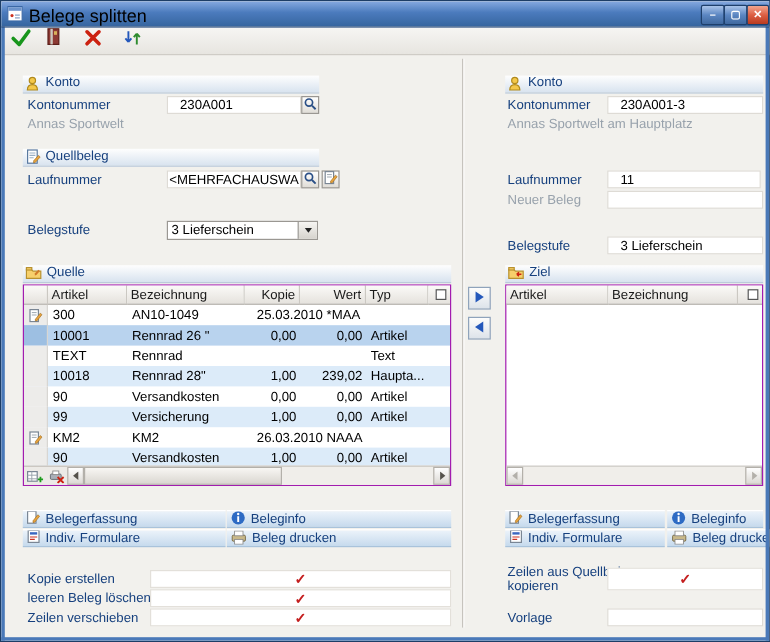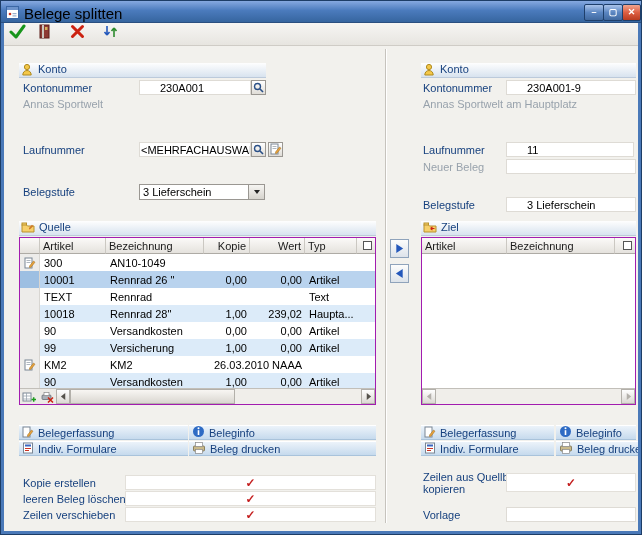--- a/index.html
+++ b/index.html
@@ -15,21 +15,21 @@
   .wbtn.blue{background:linear-gradient(#aac4ea,#5b86c2 50%,#40699f)}
   .wbtn.red{background:linear-gradient(#f2a58e,#dd5f43 50%,#b93b20)}
   
   .toolbar{left:1px;top:21px;width:640px;height:24px;background:linear-gradient(#f7f6f4,#e7e5e0);border-bottom:1px solid #cfccc6;display:flex;align-items:center;padding-left:5px;gap:7px;box-sizing:border-box;z-index:10}
   .tbtn{width:20px;height:20px;display:flex;align-items:center;justify-content:center}
   
   .secbar{background:linear-gradient(#fefefe,#d8e3ef);border-bottom:1px solid #bccadb;color:#16407e;font-size:11px;display:flex;align-items:flex-start;gap:4px;padding-left:2px;box-sizing:border-box;height:15px}
   
   .lbl{font-size:11px;color:#16407e;white-space:nowrap}
   .lbl.gray{color:#98a2ac}
-  .field{background:#fff;font-size:11px;color:#000;padding:1px 20px;overflow:hidden;white-space:nowrap;border:1px solid #dedbd5;box-sizing:border-box;height:15px}
+  .field{background:#fff;font-size:11px;color:#000;padding:1px 10px;overflow:hidden;white-space:nowrap;border:1px solid #dedbd5;box-sizing:border-box;height:15px}
   .minibtn{width:15px;height:15px;background:linear-gradient(#ffffff,#e0ddd7);border:1px solid #9a9792;display:flex;align-items:center;justify-content:center;box-sizing:border-box}
   .dd{background:#fff;border:1px solid #9a9792;display:flex;align-items:stretch;box-sizing:border-box;height:16px}
   .dd .ddtxt{flex:1;font-size:11px;padding:1px 3px;white-space:nowrap;overflow:hidden}
   .ddbtn{width:15px;background:linear-gradient(#f6f5f2,#d6d3cd);border-left:1px solid #9a9792;display:flex;align-items:center;justify-content:center}
   .dtri{width:0;height:0;border-left:3px solid transparent;border-right:3px solid transparent;border-top:4px solid #222}
   
   .tbl{background:#fff;border:1px solid #a21caf;display:flex;flex-direction:column;box-sizing:border-box}
   .tbl-head{display:flex;flex:0 0 16px}
   .th{background:linear-gradient(#fbfaf8,#e5e2dd);border-right:1px solid #cbc8c2;border-bottom:1px solid #aeaba5;font-size:11px;color:#1a1a1a;display:flex;align-items:center;padding:0 3px;box-sizing:border-box;overflow:hidden;white-space:nowrap}
   .th.r{justify-content:flex-end}
@@ -119,20 +119,28 @@
   <span class="abs lbl" style="left:22px;top:81px">Kontonummer</span>
   <div class="abs field" style="left:138px;top:79px;width:112px">230A001</div>
   <div class="abs minibtn" style="left:250px;top:79px">
       <span><svg width="11" height="11">
           <circle cx="4.5" cy="4.5" r="3" fill="none" stroke="#2a4f86" stroke-width="1.4"></circle>
           <line x1="7" y1="7" x2="10" y2="10" stroke="#2a4f86" stroke-width="1.6"></line>
         </svg></span>
     </div>
   <span class="abs lbl gray" style="left:22px;top:97px">Annas Sportwelt</span>
 
+  <div class="abs secbar" style="left:18px;top:123px;width:247px">
+    <span><svg width="13" height="13">
+          <rect x="2" y="1" width="8" height="11" fill="#fff" stroke="#5a7aa0"></rect>
+          <path d="M3.5 3.5h5M3.5 5.5h5M3.5 7.5h3.5" stroke="#9ab0c6" stroke-width="0.9"></path>
+          <path d="M7 10l4-4.5 1.5 1.3-4 4.5L7 11.8z" fill="#e8a33d" stroke="#9a6a1e" stroke-width="0.5"></path>
+        </svg></span>
+    <span>Quellbeleg</span>
+  </div>
   <span class="abs lbl" style="left:22px;top:143px">Laufnummer</span>
   <div class="abs field" style="left:138px;top:141px;width:112px;padding:1px 0 0 1px">&lt;MEHRFACHAUSWAHL</div>
   <div class="abs minibtn" style="left:250px;top:141px">
       <span><svg width="11" height="11">
           <circle cx="4.5" cy="4.5" r="3" fill="none" stroke="#2a4f86" stroke-width="1.4"></circle>
           <line x1="7" y1="7" x2="10" y2="10" stroke="#2a4f86" stroke-width="1.6"></line>
         </svg></span>
     </div>
   <div class="abs minibtn" style="left:267px;top:141px">
       <span><svg width="12" height="12" viewBox="0 0 12 12">
@@ -175,20 +183,21 @@
         <div class="trow">
           <div class="tc c-gut">
             <svg width="12" height="12" viewBox="0 0 12 12">
               <rect x="1" y="1" width="7" height="10" fill="#ffffff" stroke="#7a8694"></rect>
               <path d="M2.5 3.5h4M2.5 5.5h4" stroke="#9aa4ae" stroke-width="0.8"></path>
               <path d="M5.5 9l4-5 1.5 1.2-4 5L5.5 10.5z" fill="#e8a33d" stroke="#9a6a1e" stroke-width="0.5"></path>
             </svg>
           </div>
           <div class="tc c-art">300</div>
           <div class="tc c-bez">AN10-1049</div>
+          <div class="tc c-span">25.03.2010 *MAA</div>
         </div>
         <div class="trow sel">
           <div class="tc c-gut"></div>
           <div class="tc c-art">10001</div>
           <div class="tc c-bez">Rennrad 26 "</div>
           <div class="tc c-menge">0,00</div>
           <div class="tc c-wert">0,00</div>
           <div class="tc c-typ">Artikel</div>
         </div>
         <div class="trow">
@@ -334,21 +343,21 @@
     </div>
 
   <div class="abs secbar" style="left:420px;top:62px;width:215px">
     <span><svg width="13" height="13">
           <circle cx="6" cy="4" r="2.6" fill="#f4c84a" stroke="#b08a1e"></circle>
           <path d="M1.8 12c0-3 2-4.5 4.2-4.5S10.2 9 10.2 12z" fill="#f4c84a" stroke="#b08a1e"></path>
         </svg></span>
     <span>Konto</span>
   </div>
   <span class="abs lbl" style="left:422px;top:81px">Kontonummer</span>
-  <div class="abs field" style="left:505px;top:79px;width:130px">230A001-9</div>
+  <div class="abs field" style="left:505px;top:79px;width:130px">230A001-3</div>
   <span class="abs lbl gray" style="left:422px;top:97px">Annas Sportwelt am Hauptplatz</span>
 
   <span class="abs lbl" style="left:422px;top:143px">Laufnummer</span>
   <div class="abs field" style="left:505px;top:141px;width:128px">11</div>
   <span class="abs lbl gray" style="left:422px;top:160px">Neuer Beleg</span>
   <div class="abs field" style="left:505px;top:158px;width:130px"></div>
 
   <span class="abs lbl" style="left:422px;top:198px">Belegstufe</span>
   <div class="abs field" style="left:505px;top:196px;width:130px">3 Lieferschein</div>
 

